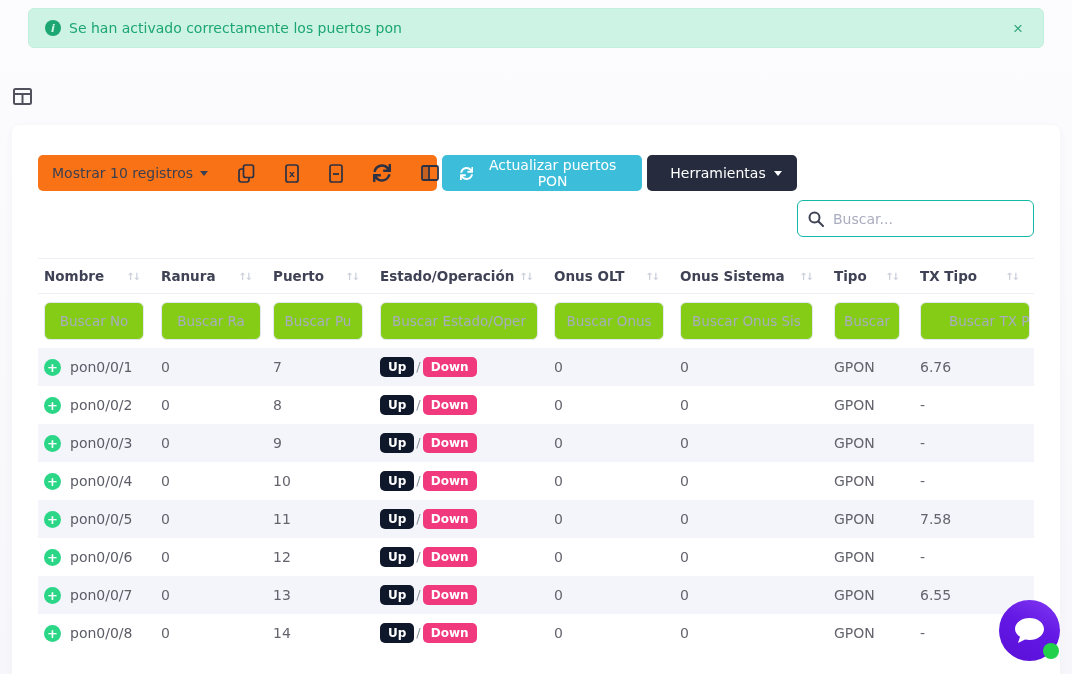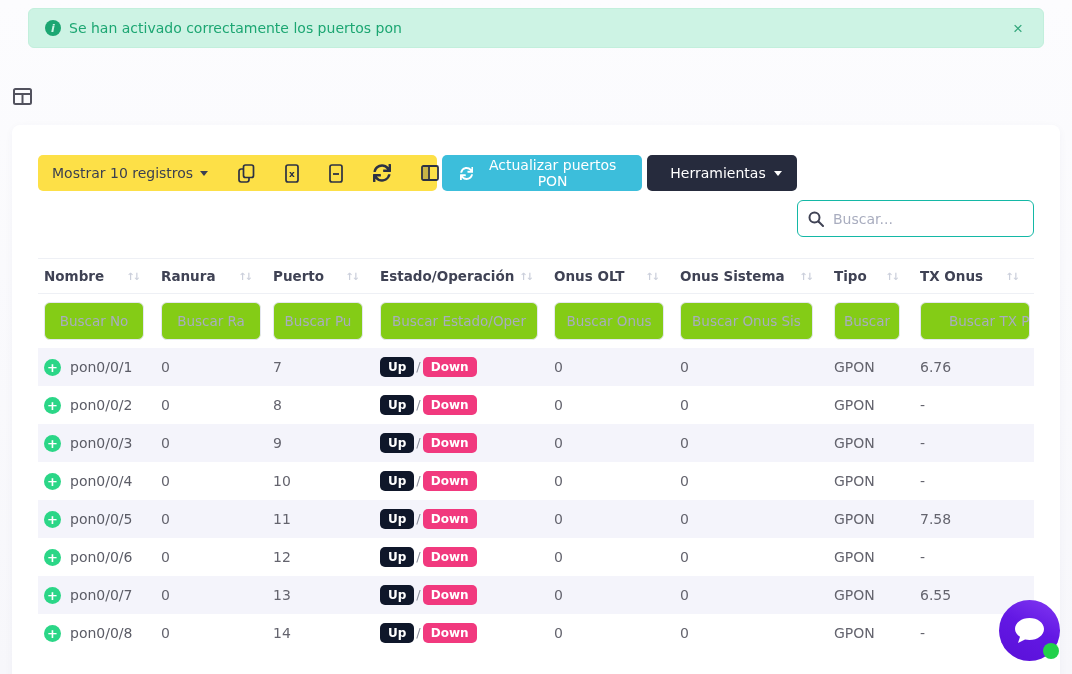--- a/index.html
+++ b/index.html
@@ -24,21 +24,21 @@
   
   .page-title { display:flex; align-items:center; gap:8px; margin:40px 0 0 13px;
     color:#52525e; font-weight:bold; font-size:17px; }
   .page-title svg { display:block; }
   
   .card { margin:20px 12px 0 12px; background:#fff; border-radius:8px;
     box-shadow:0 2px 8px rgba(40,40,90,0.04); padding:30px 26px 40px 26px;
     min-height:560px; }
   
   .toolbar { display:flex; align-items:center; gap:5px; }
-  .length-bar { background:#fde047; border-radius:5px; height:36px;
+  .length-bar { background:#f97316; border-radius:5px; height:36px;
     display:flex; align-items:center; width:399px; padding:0 18px 0 14px; }
   .length-menu { display:flex; align-items:center; gap:7px; color:#3a3f51;
     font-size:14px; cursor:pointer; white-space:nowrap; }
   .caret { width:0; height:0; border-left:4px solid transparent;
     border-right:4px solid transparent; border-top:5px solid #3a3f51; display:inline-block; }
   .tool-icons { display:flex; align-items:center; gap:26px; margin-left:28px; flex:1;
     justify-content:space-between; }
   .icon-btn { background:none; border:none; cursor:pointer; padding:2px;
     display:flex; align-items:center; gap:5px; color:#2c3144; }
   .btn { height:36px; border:none; border-radius:5px; color:#fff; font-size:14px;
@@ -225,21 +225,21 @@
             </div>
           </th>
           <th>
             <div class="th-inner">
               <span class="th-label">Tipo</span>
               <span class="sort-ico">↑↓</span>
             </div>
           </th>
           <th>
             <div class="th-inner">
-              <span class="th-label">TX Onus</span>
+              <span class="th-label">TX Tipo</span>
               <span class="sort-ico">↑↓</span>
             </div>
           </th>
         </tr>
       <tr class="frow">
           <th><input class="filter-inp" type="text" placeholder="Buscar No" style="width: 100px;"></th>
           <th><input class="filter-inp" type="text" placeholder="Buscar Ra" style="width: 100px;"></th>
           <th><input class="filter-inp" type="text" placeholder="Buscar Pu" style="width: 90px;"></th>
           <th><input class="filter-inp" type="text" placeholder="Buscar Estado/Oper" style="width: 158px;"></th>
           <th><input class="filter-inp" type="text" placeholder="Buscar Onus" style="width: 110px;"></th>

